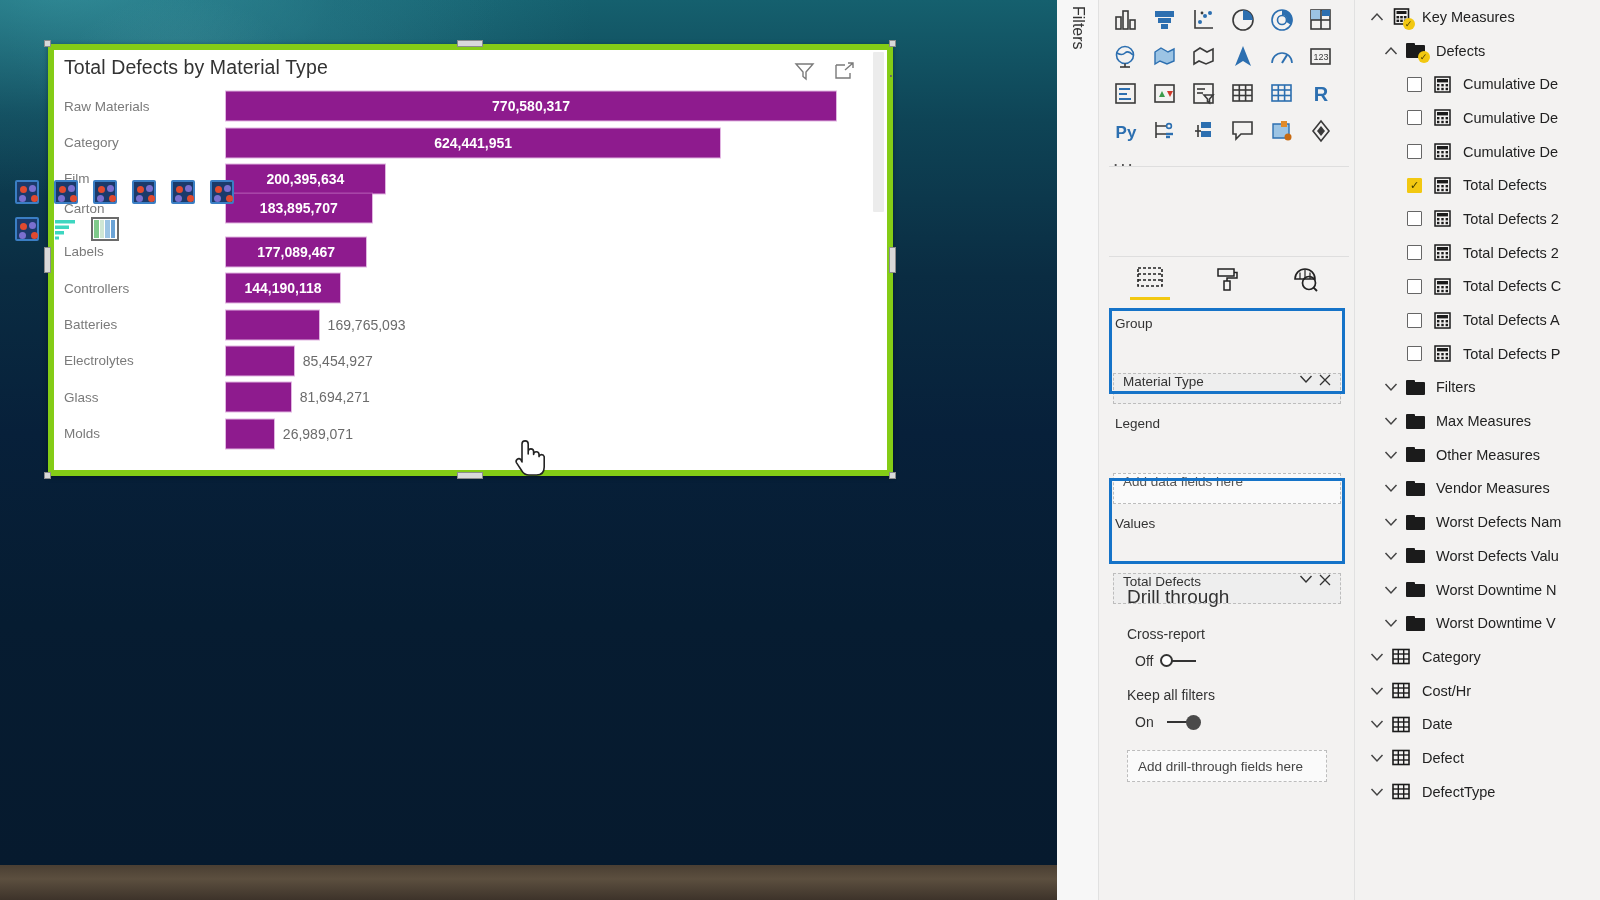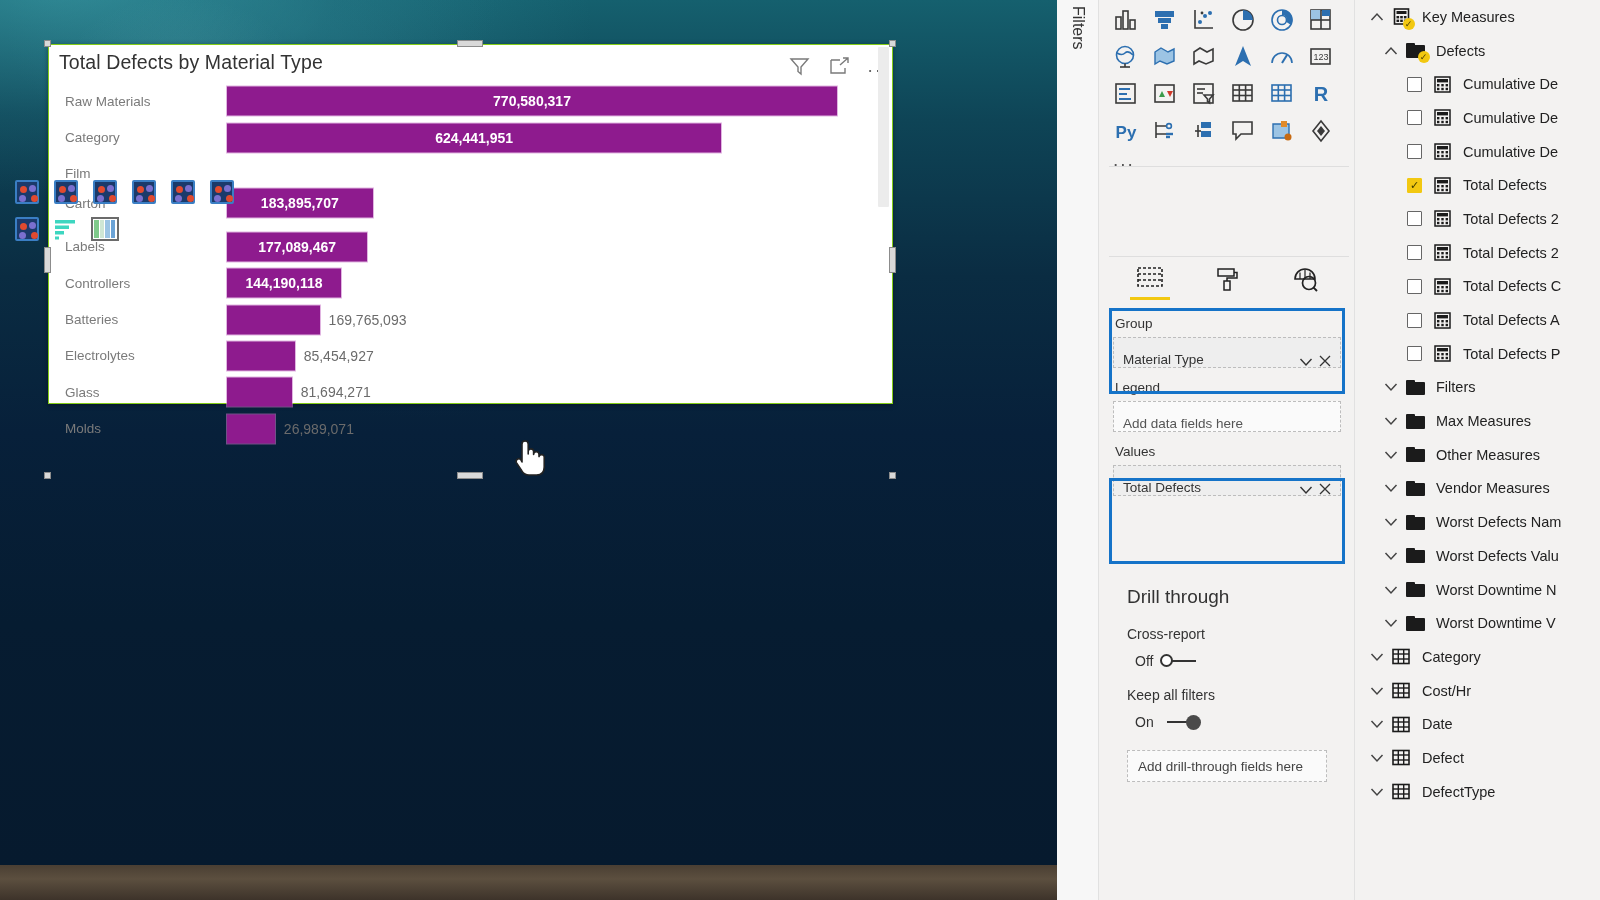--- a/index.html
+++ b/index.html
@@ -29,22 +29,22 @@
       radial-gradient(ellipse 200px 70px at 700px 120px, rgba(90,170,180,.07), rgba(0,0,0,0) 70%),
       radial-gradient(ellipse 300px 140px at 420px 320px, rgba(20,60,95,.25), rgba(0,0,0,0) 70%);
   }
   #taskbar-strip{
     position:absolute; left:0; top:865px; width:1057px; height:35px;
     background: linear-gradient(180deg,#4a3f33 0%, #5c4f3f 40%, #3d332a 100%);
   }
 
   
   #visual {
-    position: absolute; left: 48px; top: 44px; width: 845px; height: 360px;
-    background: #ffffff; border: 1px solid #84cc16;
+    position: absolute; left: 48px; top: 44px; width: 845px; height: 432px;
+    background: #ffffff; border: 6px solid #84cc16;
     box-shadow: 0 1px 5px rgba(0,0,0,.35);
   }
   #visual-title {
     position: absolute; left: 10px; top: 6px;
     font-size: 19.5px; color: #333333; letter-spacing: .1px;
     white-space: nowrap;
   }
   .vis-icon { position: absolute; top: 12px; cursor: pointer; }
   #icon-filter { left: 740px; }
   #icon-focus  { left: 780px; }
@@ -57,21 +57,21 @@
   .h-v { width: 7px; height: 26px; }
 
   
   #chart { position: absolute; left: 0; top: 36px; width: 845px; height: 394px; }
   .row {
     position: absolute; left: 0; width: 845px; height: 36.4px;
     display: flex; align-items: center;
   }
   .cat-label {
     width: 172px; padding-left: 10px; flex: 0 0 172px;
-    font-size: 13.5px; color: #7a7a7a; white-space: nowrap; margin-left: 6px;
+    font-size: 13.5px; color: #7a7a7a; white-space: nowrap;
   }
   .bar-area { position: relative; flex: 1 1 auto; height: 100%; }
   .bar {
     position: absolute; left: 0; top: 50%; transform: translateY(-50%);
     height: 29px; background: #8E1B8E;
     box-shadow: 0 0 0 1px rgba(200,120,200,.55);
   }
   .bar-label {
     position: absolute; top: 50%; transform: translateY(-50%);
     font-size: 14px; white-space: nowrap;
@@ -125,22 +125,22 @@
   }
   .viz-tab { cursor: pointer; padding: 2px 6px 5px 6px; }
   .viz-tab.active { border-bottom: 3px solid #f2c811; }
 
   
   #wells { position: absolute; left: 1099px; top: 306px; width: 256px; }
   .well-group { position: relative; padding: 6px 14px 2px 14px; }
   .well-title { font-size: 13.5px; color: #333; padding: 4px 0 6px 2px; }
   .well-box {
     border: 1px dashed #bdbdbd; background: #fdfdfd; height: 31px;
-    display: flex; align-items: flex-end; padding: 0 6px 0 9px;
-    font-size: 13.5px; color: #333;
+    display: flex; align-items: flex-start; padding: 0 6px 0 9px;
+    font-size: 13.5px; color: #333; margin-top: 36px;
   }
   .well-box.filled { background: #eeeeee; border: 1px dashed #bdbdbd; }
   .well-box .wb-text { flex: 1 1 auto; white-space: nowrap; overflow: hidden; }
   .wb-icon { cursor: pointer; color: #444; padding: 0 3px; display: flex; align-items: center; }
   .well-box.empty { color: #555; background: #fafafa; }
   .hl-box {
     position: absolute; border: 3px solid #1573c8; pointer-events: none; z-index: 4;
   }
   #hl-group  { left: 1109px; top: 308px; width: 236px; height: 86px; }
   #hl-values { left: 1109px; top: 478px; width: 236px; height: 86px; }
@@ -236,20 +236,24 @@
       </div>
       <div class="row" style="top: 38.4px;">
         <div class="cat-label">Category</div>
         <div class="bar-area">
           <div class="bar" style="width: 494.315px; background: rgb(142, 27, 142);"></div>
           <div class="bar-label inside" style="left: 247.158px; transform: translate(-50%, -50%);">624,441,951</div>
         </div>
       </div>
       <div class="row" style="top: 74.8px;">
         <div class="cat-label">Film</div>
+        <div class="bar-area">
+          <div class="bar" style="width: 158.635px; background: rgb(142, 27, 142);"></div>
+          <div class="bar-label inside" style="left: 79.3177px; transform: translate(-50%, -50%);">200,395,634</div>
+        </div>
       </div>
       <div class="row" style="top: 104px;">
         <div class="cat-label">Carton</div>
         <div class="bar-area">
           <div class="bar" style="width: 145.574px; background: rgb(142, 27, 142);"></div>
           <div class="bar-label inside" style="left: 72.7869px; transform: translate(-50%, -50%);">183,895,707</div>
         </div>
       </div>
       <div class="row" style="top: 147.6px;">
         <div class="cat-label">Labels</div>

